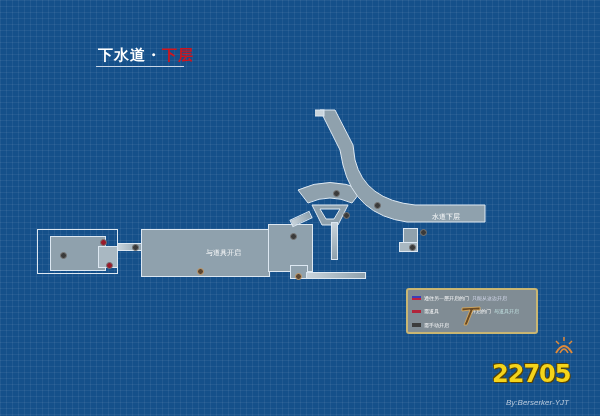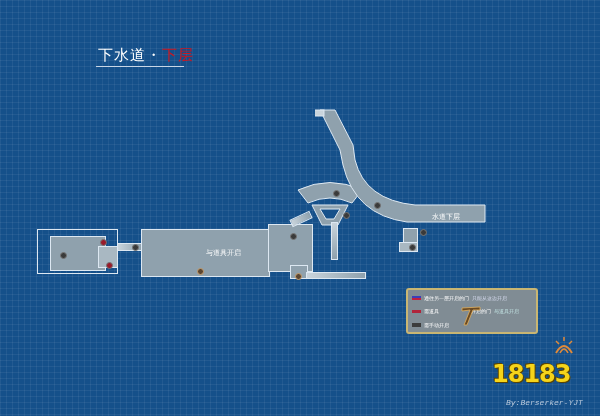--- a/index.html
+++ b/index.html
@@ -5,37 +5,37 @@
   html, body { margin:0; padding:0; }
   body {
     width:600px; height:416px; overflow:hidden; position:relative;
     background-color:#15508a;
     background-image:
       linear-gradient(rgba(255,255,255,0.06) 1px, transparent 1px),
       linear-gradient(90deg, rgba(255,255,255,0.06) 1px, transparent 1px);
     background-size:6px 6px;
     font-family:"DejaVu Sans", sans-serif;
   }
-  .title { position:absolute; left:98px; top:46px; font-family:"DejaVu Serif", serif; font-weight:normal; font-size:15px; color:#ffffff; letter-spacing:1px; white-space:nowrap; }
+  .title { position:absolute; left:98px; top:46px; font-family:"DejaVu Serif", serif; font-weight:bold; font-size:15px; color:#ffffff; letter-spacing:1px; white-space:nowrap; }
   .title .red { color:#d0141c; }
   .title-underline { position:absolute; left:96px; top:66px; width:88px; height:1px; background:#c9d6e6; }
   .room { position:absolute; background:#8fa1ad; border:1.5px solid #dde8f2; box-sizing:border-box; }
   .room.light { background:#a9b8c2; }
   .corr { position:absolute; background:linear-gradient(90deg,#c9d4dc,#8fa1ad); border:1px solid #dde8f2; box-sizing:border-box; }
   .label { position:absolute; color:#ffffff; font-size:7px; white-space:nowrap; }
   .marker { position:absolute; width:7px; height:7px; border-radius:50%; background:#3a3a3a; border:1px solid #777; box-sizing:border-box; }
   .marker.door-red { background:#9a1a2a; }
   .marker.item { background:#5a4632; border-color:#c8a070; }
   .legend { position:absolute; left:406px; top:288px; width:132px; height:46px; background:#808c94; border:2px solid #c9b673; border-radius:3px; box-sizing:border-box; }
   .legend-row { position:absolute; left:4px; font-size:5px; color:#ffffff; white-space:nowrap; display:flex; align-items:center; gap:3px; }
   .legend-swatch { display:inline-block; width:9px; height:4px; }
   .legend-tool { position:absolute; left:52px; top:14px; width:22px; height:22px; }
   .logo { position:absolute; left:492px; top:360px; }
   .logo-text { font-family:"DejaVu Sans", sans-serif; font-weight:bold; font-size:24px; color:#f5d41a; letter-spacing:-1px; text-shadow:1px 1px 0 #5b4400, -1px -1px 0 #5b4400; }
-  .byline { position:absolute; left:506px; top:398px; font-family:Liberation Mono, monospace; font-style:italic; font-size:8px; color:#b9c9dc; white-space:nowrap; }
+  .byline { position:absolute; left:506px; top:398px; font-family:Liberation Sans, sans-serif; font-style:italic; font-size:8px; color:#b9c9dc; white-space:nowrap; }
   .sun { position:absolute; left:553px; top:337px; width:22px; height:18px; }
 </style>
 </head>
 <body>
 
 <div class="title">
   <span>下水道・</span><span class="red">下层</span>
 </div>
 <div class="title-underline"></div>
 
@@ -103,15 +103,15 @@
 </div>
 
 <svg class="sun" viewBox="0 0 22 18">
   <path d="M3,16 Q11,2 19,16" fill="none" stroke="#e08a3a" stroke-width="2"></path>
   <path d="M7,16 Q11,8 15,16" fill="none" stroke="#e08a3a" stroke-width="1.5"></path>
   <line x1="11" y1="0" x2="11" y2="4" stroke="#e08a3a" stroke-width="1.5"></line>
   <line x1="3" y1="4" x2="6" y2="7" stroke="#e08a3a" stroke-width="1.5"></line>
   <line x1="19" y1="4" x2="16" y2="7" stroke="#e08a3a" stroke-width="1.5"></line>
 </svg>
 <div class="logo">
-  <span class="logo-text">18183</span>
+  <span class="logo-text">22705</span>
 </div>
 <div class="byline">By:Berserker-YJT</div>
 
 </body></html>

